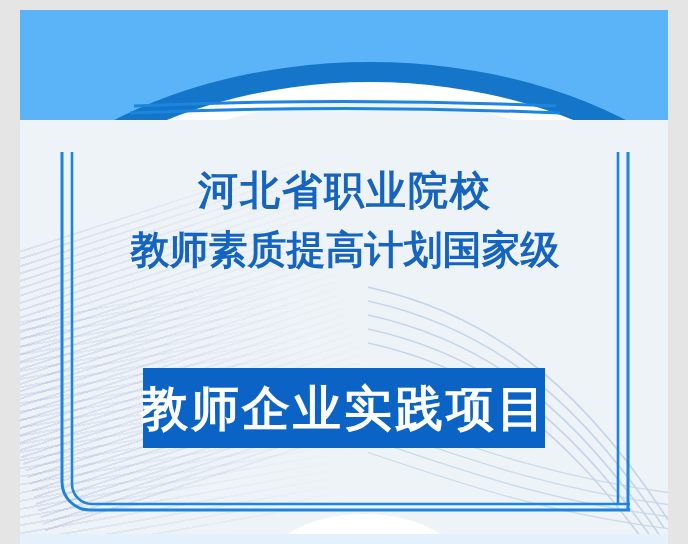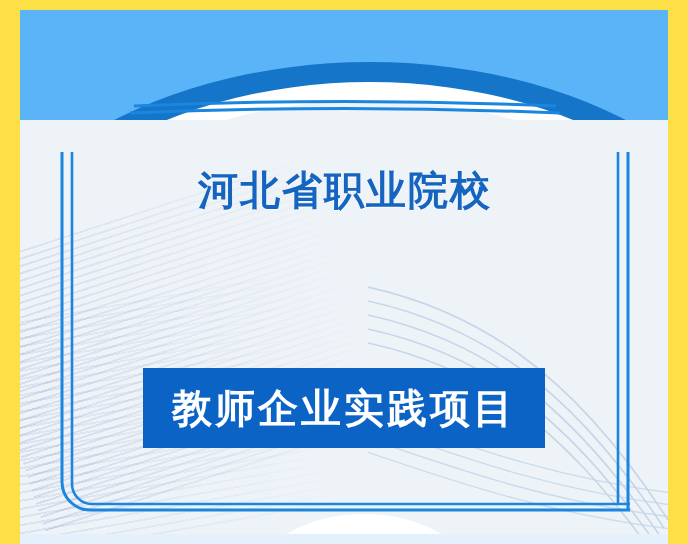--- a/index.html
+++ b/index.html
@@ -7,21 +7,21 @@
   html,body{
     width:688px; height:544px; overflow:hidden;
     background:#ffffff;
     font-family:"DejaVu Sans","Liberation Sans",sans-serif;
   }
 
   
   #poster{
     position:relative;
     width:688px; height:544px;
-    background:#fde047;
+    background:#e5e5e5;
     overflow:hidden;
   }
 
   
   .page-tint{
     position:absolute; left:20px; top:10px;
     width:648px; height:534px;
     background:#e4f1fd;
   }
 
@@ -154,21 +154,21 @@
   .sub-banner{
     position:absolute;
     left:143px; top:368px;
     width:402px; height:80px;
     background:#0b63c5;
     display:flex; align-items:center; justify-content:center;
   }
   .sub-banner .sub-text{
     color:#ffffff;
     font-weight:bold;
-    font-size:40px;
+    font-size:48px;
     letter-spacing:3px;
     line-height:1;
     white-space:nowrap;
   }
 
   
   .bottom-hump{
     position:absolute;
     left:244px; bottom:-36px;
     width:200px; height:56px;
@@ -226,19 +226,20 @@
     <svg viewBox="0 0 578 372" preserveAspectRatio="none" aria-hidden="true">
       <path d="M 6 0 L 6 330 A 28 28 0 0 0 34 358 L 574 358" fill="none" stroke="#1a86e0" stroke-width="3" stroke-linecap="butt"></path>
       <path d="M 16 0 L 16 332 A 20 20 0 0 0 36 352 L 574 352" fill="none" stroke="#1a86e0" stroke-width="2.6" stroke-linecap="butt"></path>
       <path d="M 572 0 L 572 358" fill="none" stroke="#1a86e0" stroke-width="3"></path>
       <path d="M 562 0 L 562 352" fill="none" stroke="#1a86e0" stroke-width="2.6"></path>
     </svg>
   </div>
 
   <div class="title">
     <span class="line line-1">河北省职业院校</span>
+    <span class="line line-2">教师素质提高计划国家级</span>
   </div>
 
   <div class="sub-banner">
     <span class="sub-text">教师企业实践项目</span>
   </div>
 
 </div>
 
 </body></html>

